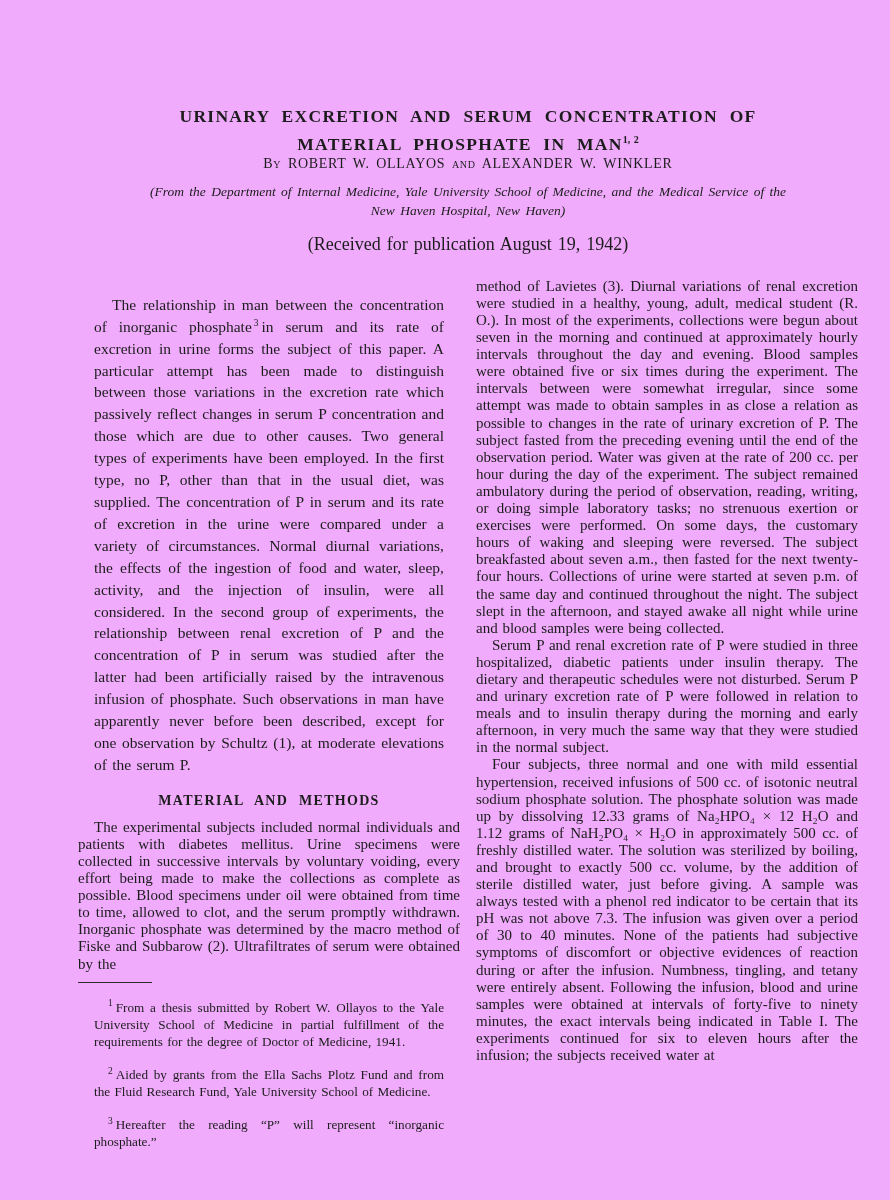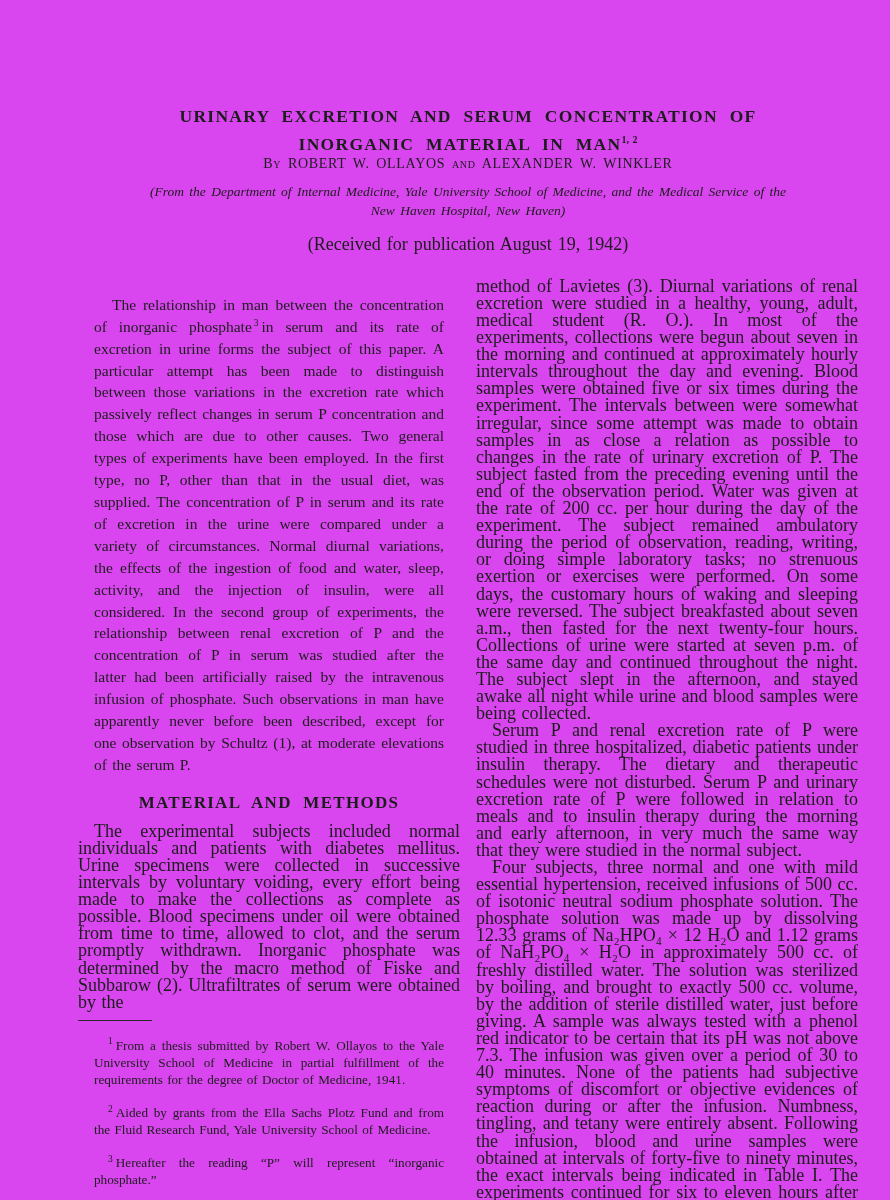--- a/index.html
+++ b/index.html
@@ -1,19 +1,19 @@
 <!DOCTYPE html>
 <html><head>
 <meta charset="utf-8">
 <style>
   html, body { margin:0; padding:0; background:#ffffff; }
   .page {
     position:relative;
     width:890px; height:1200px;
-    background:#d946ef;
+    background:#f0abfc;
     color:#1c1c1c;
     font-family:"Liberation Serif", serif;
     box-sizing:border-box;
     padding:104px 32px 0 78px;
     overflow:hidden;
   }
   .article-title {
     margin:0;
     text-align:center;
     font-size:17.5px;
@@ -57,28 +57,28 @@
     font-size:15.5px;
     line-height:21.9px;
     text-indent:18px;
     word-spacing:1.5px;
   }
   .intro sup, .fn sup { font-size:9.5px; line-height:0; }
   .intro sup { margin:0 3px 0 2px; }
   .section-heading {
     margin:17px 0 10px;
     text-align:center;
-    font-size:17px;
+    font-size:14px;
     font-weight:bold;
     letter-spacing:1.3px;
     word-spacing:6px;
   }
   .small {
     margin:0;
-    font-size:18px;
+    font-size:15px;
     line-height:17.1px;
     text-indent:16px;
     word-spacing:1px;
   }
   .no-indent { text-indent:0; }
   .fn-rule {
     width:74px;
     border:none;
     border-top:1.6px solid #2b2b2b;
     margin:9px 0 5px;
@@ -103,21 +103,21 @@
   .page-dot { font-size:11px; vertical-align:4px; margin-left:9px; color:#2b2b2b; }
 </style>
 </head>
 <body>
 
 <div class="page">
 
   <header>
     <h1 class="article-title">
       <span>URINARY EXCRETION AND SERUM CONCENTRATION OF</span><br>
-      <span>INORGANIC MATERIAL IN MAN</span><sup>1, 2</sup>
+      <span>MATERIAL PHOSPHATE IN MAN</span><sup>1, 2</sup>
     </h1>
 
     <div class="byline">
       <span class="sc">By</span>
       <span>ROBERT W. OLLAYOS</span>
       <span class="sc">and</span>
       <span>ALEXANDER W. WINKLER</span>
     </div>
 
     <div class="affiliation">(From the Department of Internal Medicine, Yale University School of Medicine, and the Medical Service of the New Haven Hospital, New Haven)</div>

